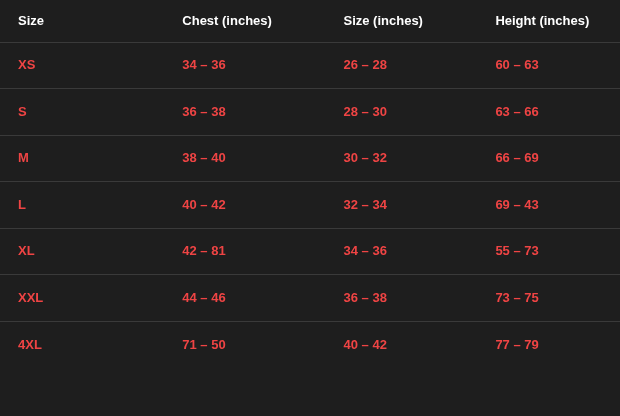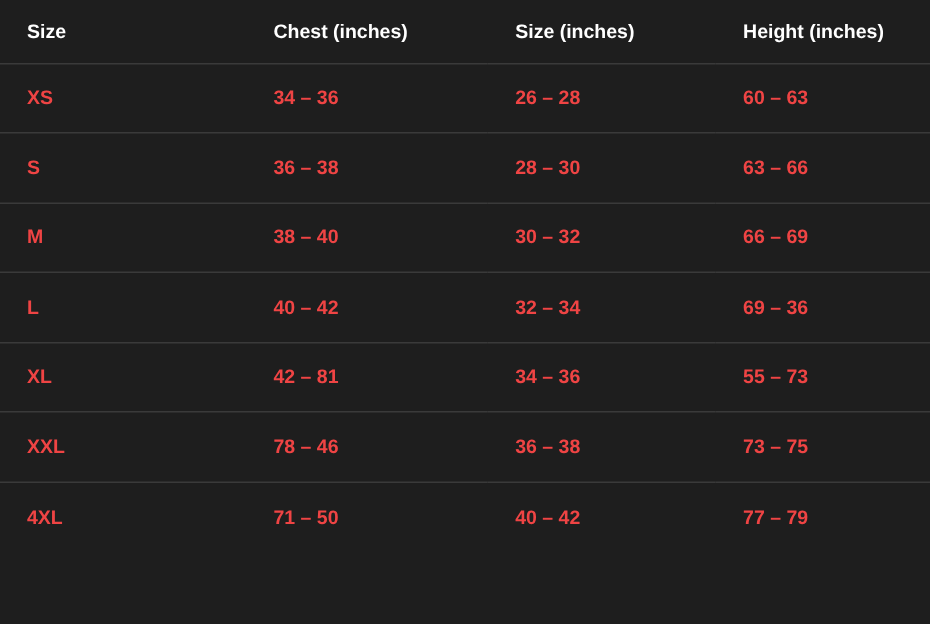--- a/index.html
+++ b/index.html
@@ -89,31 +89,31 @@
       <tr>
         <td>M</td>
         <td>38 – 40</td>
         <td>30 – 32</td>
         <td>66 – 69</td>
       </tr>
       <tr>
         <td>L</td>
         <td>40 – 42</td>
         <td>32 – 34</td>
-        <td>69 – 36</td>
+        <td>69 – 43</td>
       </tr>
       <tr>
         <td>XL</td>
         <td>42 – 81</td>
         <td>34 – 36</td>
         <td>55 – 73</td>
       </tr>
       <tr>
         <td>XXL</td>
-        <td>78 – 46</td>
+        <td>44 – 46</td>
         <td>36 – 38</td>
         <td>73 – 75</td>
       </tr>
       <tr>
         <td>4XL</td>
         <td>71 – 50</td>
         <td>40 – 42</td>
         <td>77 – 79</td>
       </tr>
     </tbody>

